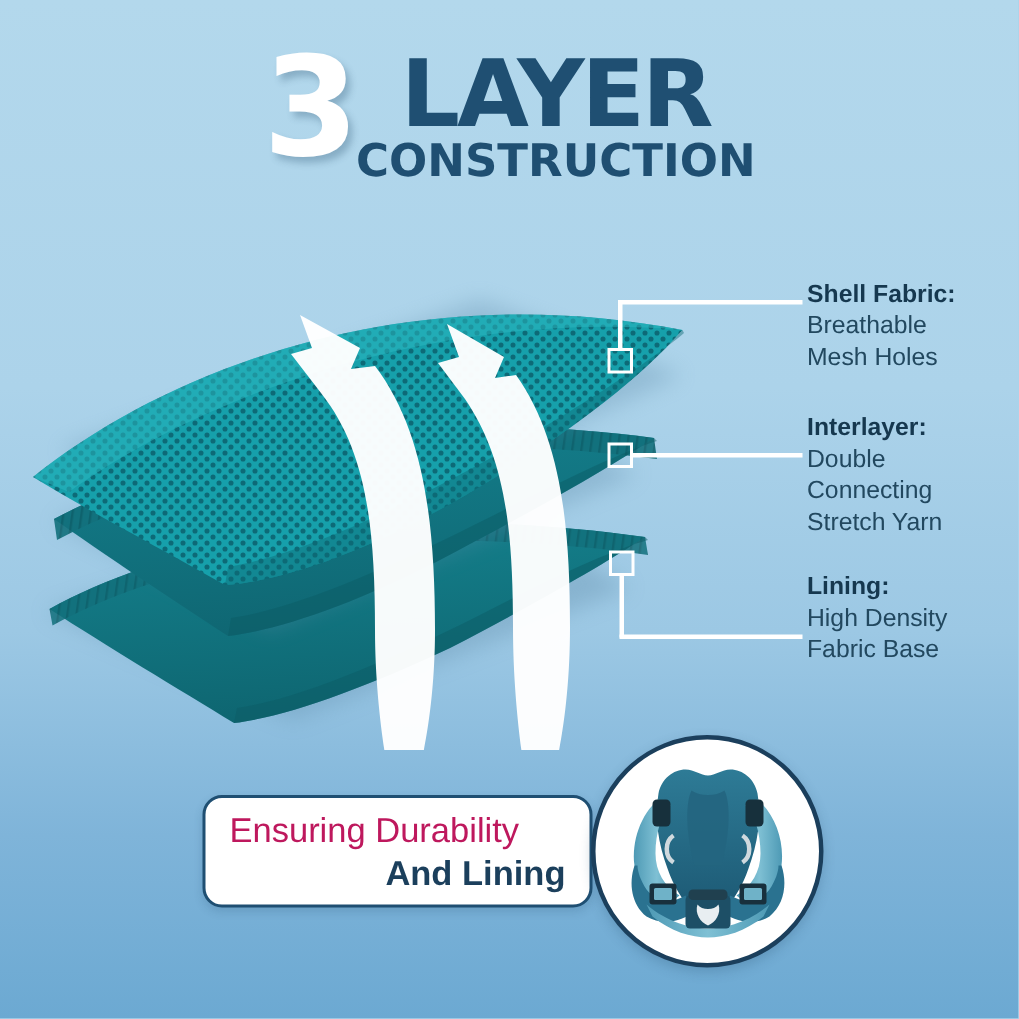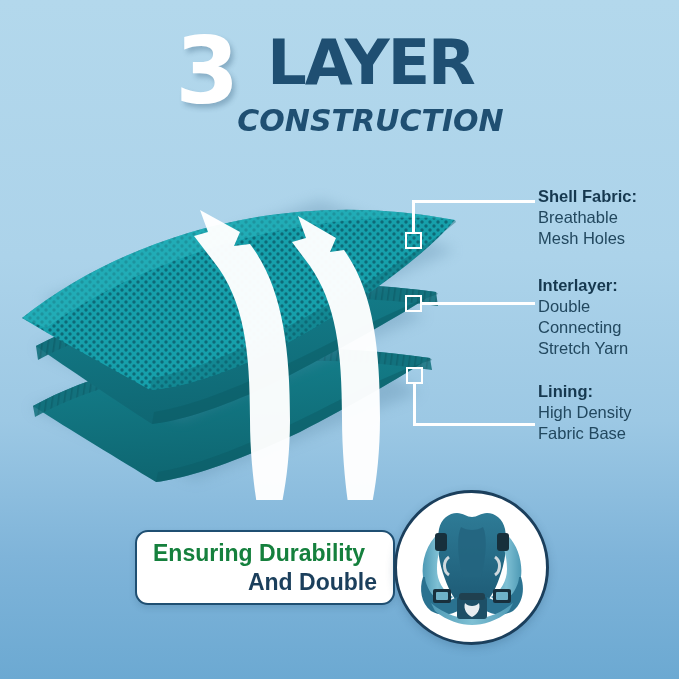--- a/index.html
+++ b/index.html
@@ -23,23 +23,22 @@
     font-family:"DejaVu Sans", sans-serif;
     margin-right:2px;
   }
   .title-stack{display:flex;flex-direction:column;align-items:center;padding-top:4px;}
   .layer-word{
     font-size:62px;line-height:0.80;font-weight:bold;color:#1f4f72;
     letter-spacing:-2px;font-family:"DejaVu Sans", sans-serif;
   }
   .constr-word{
     font-size:30px;line-height:1.0;font-weight:bold;color:#1f4f72;
-    letter-spacing:0px;margin-top:18px;font-family:"DejaVu Sans", sans-serif;
+    letter-spacing:0px;margin-top:5px;font-family:"DejaVu Sans", sans-serif;
     align-self:flex-end;
-    font-style:italic;
   }
 
   
   #layers{position:absolute;left:0;top:120px;width:470px;height:380px;}
 
   
   .callout{position:absolute;width:150px;color:#17405c;}
   .callout .head{font-size:16.5px;font-weight:bold;line-height:1.28;color:#16384f;}
   .callout .body{font-size:16.5px;line-height:1.28;color:#22485f;}
   #callout-shell{left:538px;top:186px;}
@@ -54,21 +53,21 @@
 
   
   #banner{
     position:absolute;left:135px;top:530px;width:260px;height:75px;
     background:#ffffff;border:2.5px solid #1f4f72;border-radius:13px;
     box-sizing:border-box;
     display:flex;flex-direction:column;justify-content:center;
     padding:0 16px;
     box-shadow:0 3px 6px rgba(40,80,110,0.18);
   }
-  #banner .l1{font-size:23px;font-weight:bold;color:#15803d;line-height:1.22;text-align:left;}
+  #banner .l1{font-size:23px;font-weight:normal;color:#be185d;line-height:1.22;text-align:left;}
   #banner .l2{font-size:23px;font-weight:bold;color:#1b3f5c;line-height:1.22;text-align:right;}
 
   
   #product{
     position:absolute;left:394px;top:490px;width:155px;height:155px;
     border-radius:50%;background:#ffffff;border:3px solid #1b3f5c;
     box-sizing:border-box;overflow:hidden;
     box-shadow:0 3px 8px rgba(40,80,110,0.25);
   }
   #product svg{position:absolute;left:0;top:0;}
@@ -205,21 +204,21 @@
   </div>
 
   <div class="callout" id="callout-lining">
     <div class="head">Lining:</div>
     <div class="body">High Density</div>
     <div class="body">Fabric Base</div>
   </div>
 
   <div id="banner">
     <div class="l1">Ensuring Durability</div>
-    <div class="l2">And Double</div>
+    <div class="l2">And Lining</div>
   </div>
 
   <div id="product">
     <svg width="150" height="150" viewBox="0 0 150 150">
       <defs>
         <linearGradient id="hg" x1="0" y1="0" x2="0" y2="1">
           <stop offset="0%" stop-color="#2e7b96"></stop>
           <stop offset="100%" stop-color="#1d5a75"></stop>
         </linearGradient>
         <linearGradient id="strap" x1="0" y1="0" x2="1" y2="0">

